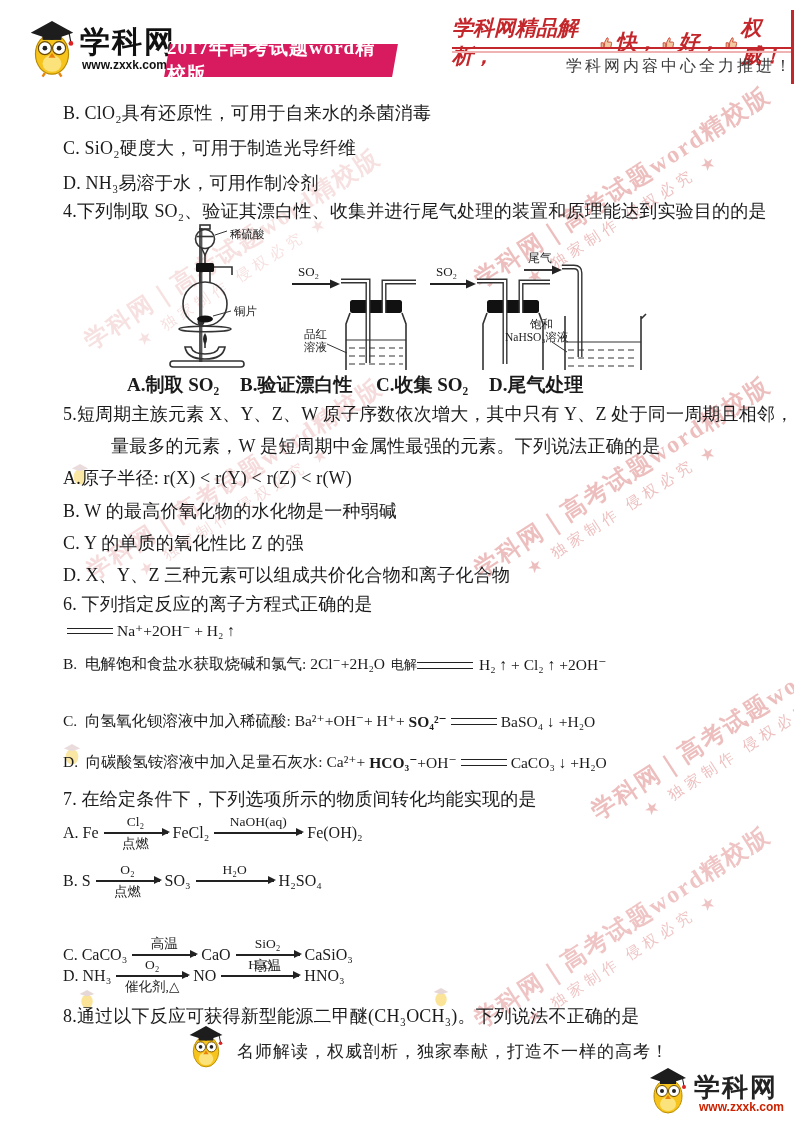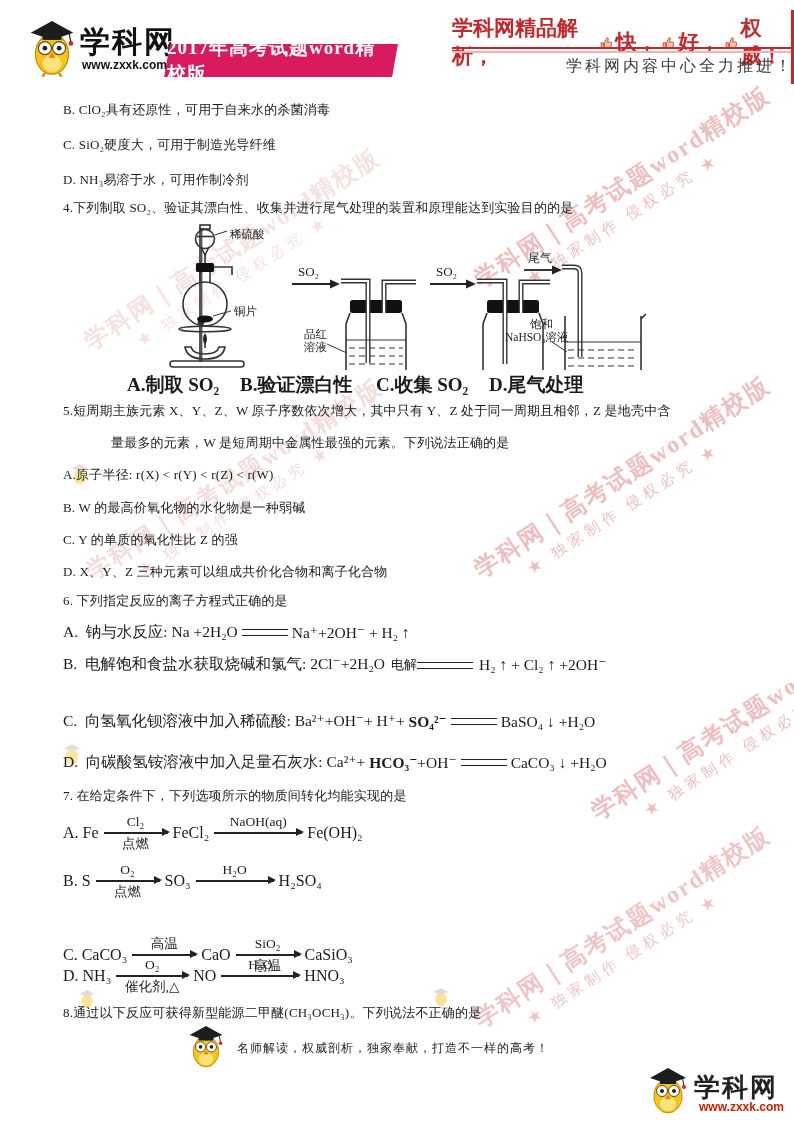--- a/index.html
+++ b/index.html
@@ -1,27 +1,27 @@
 <!DOCTYPE html>
 <html><head>
 <meta charset="utf-8">
 <style>
   html,body{margin:0;padding:0;background:#888;}
   .page{position:relative;width:794px;height:1123px;background:#ffffff;overflow:hidden;
         font-family:"Liberation Serif","DejaVu Serif",serif;color:#1b1b1b;}
   .abs{position:absolute;white-space:nowrap;}
-  .line{position:absolute;white-space:nowrap;font-size:13px;letter-spacing:.2px;color:#1b1b1b;}
+  .line{position:absolute;white-space:nowrap;font-size:18px;letter-spacing:.2px;color:#1b1b1b;}
   
   .brand-name{font-size:30px;font-weight:bold;letter-spacing:2px;color:#111;}
   .brand-url{font-size:12px;font-weight:bold;color:#111;font-family:"Liberation Sans",sans-serif;}
   .banner{position:absolute;left:167px;top:44px;width:228px;height:33px;background:#d81b5e;
           transform:skewX(-10deg);display:flex;align-items:center;justify-content:center;}
   .banner span{transform:skewX(10deg);color:#fff;font-weight:bold;font-size:19px;letter-spacing:1px;}
   .slogan{position:absolute;left:452px;top:14px;width:342px;font-size:21px;font-weight:bold;
-          color:#c3272b;display:flex;align-items:center;justify-content:flex-end;gap:1px;}
+          font-style:italic;color:#c3272b;display:flex;align-items:center;justify-content:flex-end;gap:1px;}
   .thumb{width:17px;height:17px;margin:0 1px -2px 3px;}
   .u1{position:absolute;left:452px;top:47px;width:342px;height:2px;background:#c3272b;}
   .u2{position:absolute;left:452px;top:51px;width:342px;height:2px;background:#efb3b3;}
   .subslogan{position:absolute;left:452px;top:56px;width:342px;text-align:right;font-size:16px;
              letter-spacing:3px;color:#3a3a3a;}
   .edgebar{position:absolute;right:0;top:10px;width:3px;height:74px;background:#c3272b;}
   
   .wm{position:absolute;transform:rotate(-33deg);transform-origin:left top;color:#e08a8a;
       white-space:nowrap;pointer-events:none;}
   .wm-l1{font-size:24px;font-weight:bold;letter-spacing:2px;}
@@ -40,21 +40,21 @@
   .arr{display:inline-flex;flex-direction:column;align-items:center;margin:0 5px;}
   .arr .c{font-size:13.5px;line-height:16px;min-height:16px;text-align:center;}
   .shaft{position:relative;width:100%;min-width:64px;height:1.7px;background:#222;margin:2px 0;}
   .shaft::after{content:'';position:absolute;right:-2px;top:-4px;width:0;height:0;
       border-left:8px solid #222;border-top:4.8px solid transparent;border-bottom:4.8px solid transparent;}
   
   .diagram{position:absolute;left:100px;top:224px;}
   .cap{position:absolute;font-size:19px;white-space:nowrap;font-weight:bold;}
   svg text{font-family:"Liberation Serif","DejaVu Serif",serif;fill:#1b1b1b;}
   
-  .footer-text{position:absolute;left:237px;top:1040px;font-size:12px;color:#222;letter-spacing:1px;white-space:nowrap;}
+  .footer-text{position:absolute;left:237px;top:1040px;font-size:17px;color:#222;letter-spacing:1px;white-space:nowrap;}
   .blogo-name{font-size:26px;font-weight:bold;letter-spacing:2px;color:#222;}
   .blogo-url{font-size:12px;font-weight:bold;color:#cc2200;font-family:"Liberation Sans",sans-serif;}
 </style>
 </head>
 <body>
 
 <div class="page">
 
   <div class="wm" style="left:78px;top:330px;opacity:.26;">
     <div class="wm-l1">学科网｜高考试题word精校版</div>
@@ -249,21 +249,21 @@
 
   <div class="line" style="left:63px;top:402px;">5.短周期主族元素 X、Y、Z、W 原子序数依次增大，其中只有 Y、Z 处于同一周期且相邻，Z 是地壳中含</div>
   <div class="line" style="left:63px;top:434px;margin-left:48px;">量最多的元素，W 是短周期中金属性最强的元素。下列说法正确的是</div>
   <div class="line" style="left:63px;top:466px;">A.原子半径: r(X) &lt; r(Y) &lt; r(Z) &lt; r(W)</div>
   <div class="line" style="left:63px;top:499px;">B. W 的最高价氧化物的水化物是一种弱碱</div>
   <div class="line" style="left:63px;top:531px;">C. Y 的单质的氧化性比 Z 的强</div>
   <div class="line" style="left:63px;top:563px;">D. X、Y、Z 三种元素可以组成共价化合物和离子化合物</div>
 
   <div class="line" style="left:63px;top:592px;">6. 下列指定反应的离子方程式正确的是</div>
   <div class="eqrow" style="left:63px;top:622px;">
-    <span>A.  钠与水反应: Na +2H₂O</span><span class="dbl"></span><span>Na⁺+2OH⁻ + H₂ ↑</span>
+    <span class="dbl"></span><span>Na⁺+2OH⁻ + H₂ ↑</span>
   </div>
   <div class="eqrow" style="left:63px;top:654px;">
     <span>B.  电解饱和食盐水获取烧碱和氯气: 2Cl⁻+2H₂O</span>
     <span class="ostack">
       <span class="oc">电解</span>
       <span class="dbl" style="width:56px;"></span>
     </span>
     <span>H₂ ↑ + Cl₂ ↑ +2OH⁻</span>
   </div>
   <div class="eqrow" style="left:63px;top:711px;align-items:center;">

